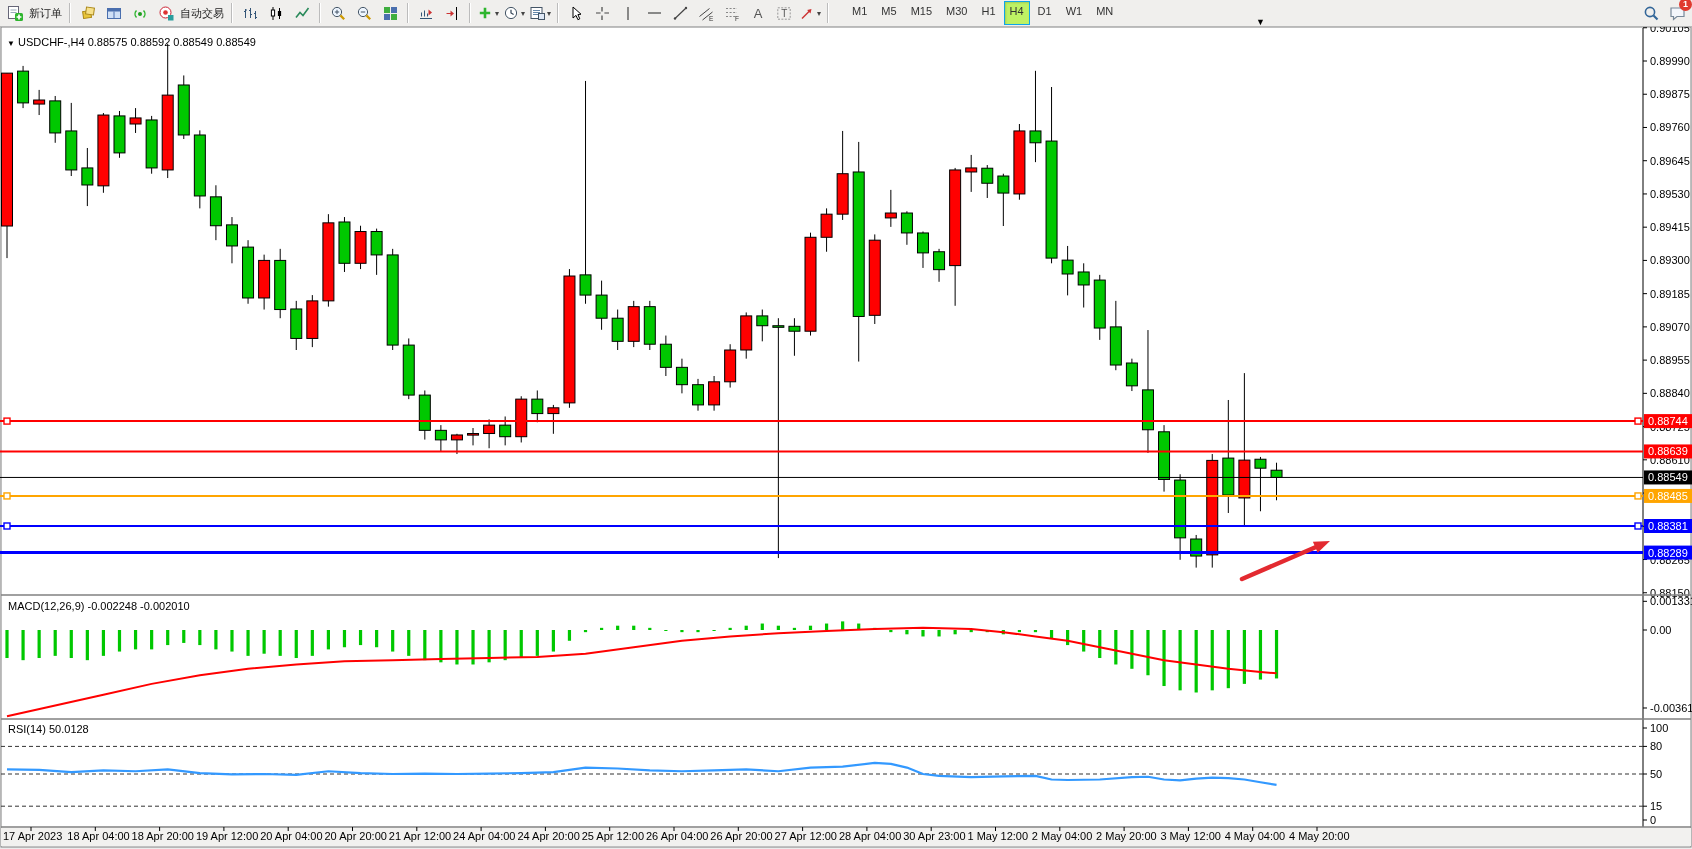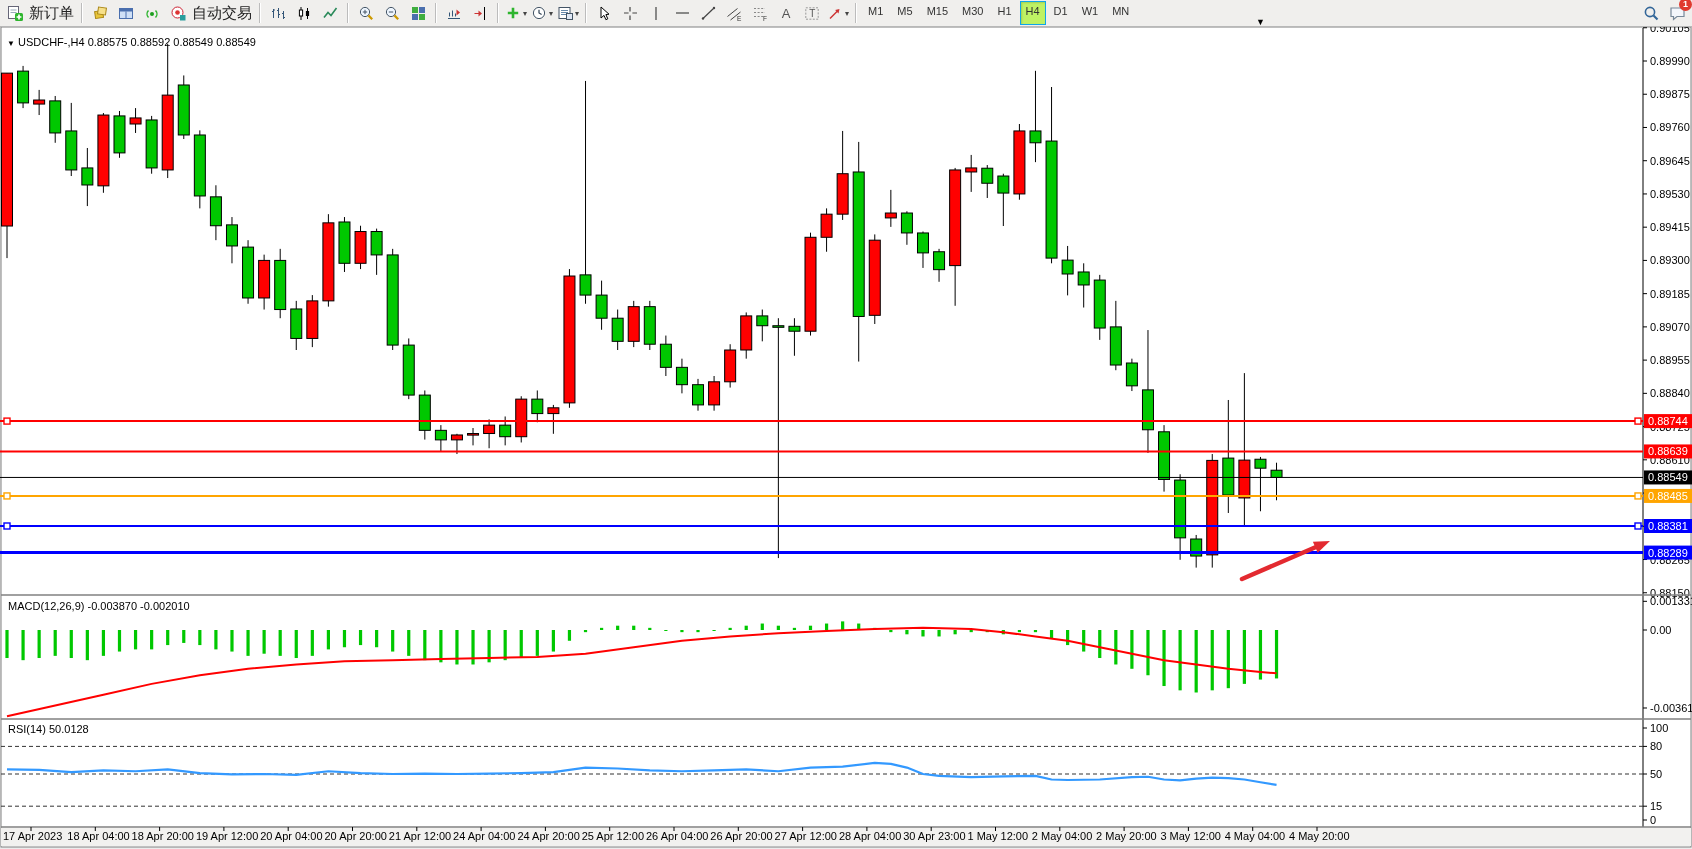--- a/index.html
+++ b/index.html
@@ -3,21 +3,21 @@
 <meta charset="utf-8">
 <style>
   html,body{margin:0;padding:0;background:#ececec;width:1692px;height:849px;overflow:hidden;
     font-family:"Liberation Sans",sans-serif;-webkit-font-smoothing:none;}
   #app{position:relative;width:1692px;height:849px;}
   
   #toolbar{position:absolute;left:0;top:0;width:1692px;height:27px;background:#f0efed;
     border-bottom:1px solid #b8b8b8;display:flex;align-items:center;padding:0 2px;box-sizing:border-box;z-index:5;}
   .tbtn{height:22px;min-width:22px;display:flex;align-items:center;justify-content:center;
     border:1px solid transparent;border-radius:2px;margin:0 1px;background:transparent;cursor:default;}
-  .tlabel{font-size:15px;color:#222;margin:0 3px 0 1px;white-space:nowrap;}
+  .tlabel{font-size:11px;color:#222;margin:0 3px 0 1px;white-space:nowrap;}
   .caret{font-size:8px;color:#444;margin-left:1px;}
   .tsep{width:0;height:20px;border-left:1px solid #bcbcbc;border-right:1px solid #fff;margin:0 4px;}
   .tfbtn{font-size:11px;color:#333;padding:2px 5px;height:18px;line-height:14px;border:1px solid transparent;margin:0 1px;}
   .tfbtn.active{border:1px solid #0ea5e9;background:#bef264;box-shadow:inset 1px 1px 2px rgba(0,0,0,.15);}
   #tb-right{margin-left:auto;display:flex;align-items:center;}
   #chat-badge{position:absolute;right:-4px;top:-4px;width:13px;height:13px;border-radius:50%;
     background:#e03a2f;color:#fff;font-size:9px;font-weight:bold;text-align:center;line-height:13px;}
   
   .overlay{position:absolute;z-index:4;font-size:11px;color:#000;white-space:nowrap;}
   #scroll-marker{position:absolute;left:1256px;top:17px;font-size:9px;color:#000;z-index:6;}
@@ -258,21 +258,21 @@
       <span class="tbtn">
         <span style="display:flex">
           <svg width="17" height="17" viewBox="0 0 17 17">
             <path d="M3 13.5L10.5 6" stroke="#c33" stroke-width="1.4"></path>
             <path d="M12.5 4l-4.4 1 3.4 3.4z" fill="#c33"></path>
           </svg>
         </span>
         <span class="caret">▾</span>
       </span>
       <span class="tsep"></span>
-      <span style="display: flex;">
+      <span style="display: flex; margin-left: 12px;">
         <span class="tfbtn">M1</span>
         <span class="tfbtn">M5</span>
         <span class="tfbtn">M15</span>
         <span class="tfbtn">M30</span>
         <span class="tfbtn">H1</span>
         <span class="tfbtn active">H4</span>
         <span class="tfbtn">D1</span>
         <span class="tfbtn">W1</span>
         <span class="tfbtn">MN</span>
       </span>
@@ -695,20 +695,20 @@
       </g>
     </svg>
 
   <div class="overlay" style="left:7px;top:36px;">
     <span style="font-size:8px;">▼</span>
     <span>USDCHF-,H4</span>
     <span>0.88575 0.88592 0.88549 0.88549</span>
   </div>
   <div class="overlay" style="left:8px;top:600px;">
     <span>MACD(12,26,9)</span>
-    <span>-0.003870 -0.002010</span>
+    <span>-0.002248 -0.002010</span>
   </div>
   <div class="overlay" style="left:8px;top:723px;">
     <span>RSI(14)</span>
     <span>50.0128</span>
   </div>
 
 </div>
 
 </body></html>

